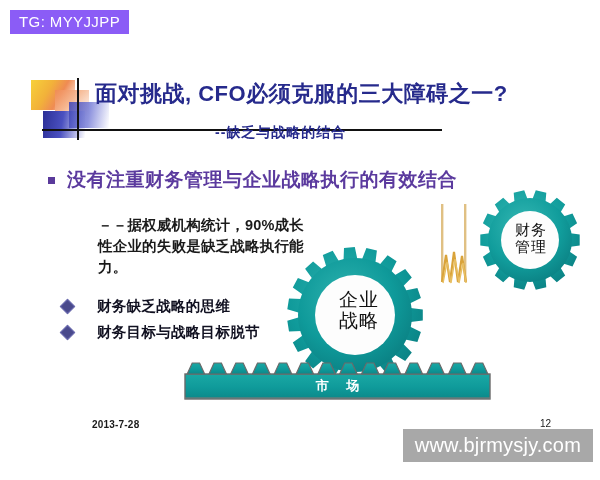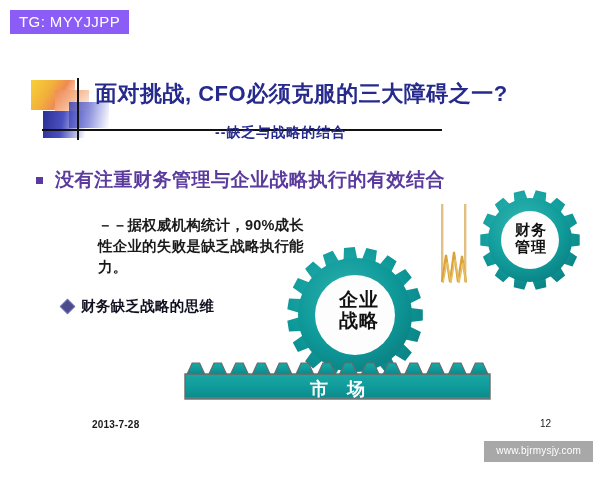--- a/index.html
+++ b/index.html
@@ -16,21 +16,21 @@
   .wm-tl{
     position:absolute;left:10px;top:10px;
     background:#8b5cf6;color:#ffffff;
     font-size:15px;letter-spacing:.4px;
     padding:3px 9px 4px 9px;
     line-height:1.15;
   }
   .wm-br{
     position:absolute;right:7px;bottom:18px;
     background:#a8a8a8;color:#ffffff;
-    font-size:10px;letter-spacing:.2px;
+    font-size:20px;letter-spacing:.2px;
     padding:4px 12px 5px 12px;
     line-height:1.2;
   }
 
   
   .logo{position:absolute;left:27px;top:78px;width:110px;height:62px;}
   .logo .sqA{position:absolute;left:4px;top:2px;width:44px;height:30px;
      background:linear-gradient(120deg,#f7d13a 0%,#f2b13a 38%,#ef8b53 62%,#ffffff 100%);}
   .logo .sqB{position:absolute;left:28px;top:12px;width:34px;height:26px;
      background:linear-gradient(135deg,#f08a55 0%,#f5b48c 45%,#ffffff 100%);opacity:.9;}
@@ -47,54 +47,54 @@
     color:#262a8c;font-size:22px;font-weight:bold;
     letter-spacing:.5px;white-space:nowrap;
   }
   .subtitle{
     position:absolute;left:215px;top:117px;width:330px;
     color:#262a8c;font-size:14px;font-weight:bold;
     letter-spacing:1px;white-space:nowrap;margin-top:7px;
   }
 
   
-  .bullet1{position:absolute;left:36px;top:167px;display:flex;align-items:center;gap:12px;}
+  .bullet1{position:absolute;left:48px;top:167px;display:flex;align-items:center;gap:12px;}
   .bullet1 .mk{width:7px;height:7px;background:#5a3a9b;display:block;}
   .bullet1 .tx{color:#5b3a9e;font-size:19px;font-weight:bold;letter-spacing:.5px;white-space:nowrap;}
 
   .para{
     position:absolute;left:62px;top:215px;width:215px;
     color:#1a1a1a;font-size:14.5px;font-weight:bold;line-height:1.45;
     letter-spacing:.2px;
     margin-left:36px;
   }
 
   .sublist{position:absolute;left:62px;top:297px;width:250px;}
-  .sub-item{display:flex;align-items:center;gap:8px;margin-bottom:7px;}
+  .sub-item{display:flex;align-items:center;gap:24px;margin-bottom:7px;}
   .sub-item .dmk{
     width:9px;height:9px;flex:0 0 auto;
     background:#4a4a8c;
     transform:rotate(45deg);
     border:1px solid #6b6bb0;
   }
   .sub-item .stx{color:#101020;font-size:14.5px;font-weight:bold;letter-spacing:.3px;white-space:nowrap;}
 
   
   .diagram{position:absolute;left:0;top:0;width:600px;height:480px;pointer-events:none;}
 
   .gear-label{
     position:absolute;text-align:center;color:#111;
-    font-weight:bold;line-height:1.12;letter-spacing:1px;
+    font-weight:normal;line-height:1.12;letter-spacing:1px;
   }
   .gear-label.big{left:323px;top:289px;width:72px;font-size:19px;}
   .gear-label.small{left:501px;top:222px;width:60px;font-size:15px;}
 
   .rack-label{
     position:absolute;left:185px;top:377px;width:305px;
-    text-align:center;color:#ffffff;font-size:18px;font-weight:bold;
+    text-align:center;color:#ffffff;font-size:13px;font-weight:bold;
     letter-spacing:7px;text-indent:7px;
   }
 
   
   .date{position:absolute;left:69px;top:419px;color:#1a1a1a;font-size:10px;font-weight:bold;letter-spacing:.2px;margin-left:23px;}
   .pageno{position:absolute;left:540px;top:418px;color:#1a1a1a;font-size:10px;font-weight:normal;}
 </style>
 </head>
 <body>
 
@@ -116,20 +116,24 @@
     <span class="mk"></span>
     <span class="tx">没有注重财务管理与企业战略执行的有效结合</span>
   </div>
 
   <div class="para">－－据权威机构统计，90%成长性企业的失败是缺乏战略执行能力。</div>
 
   <div class="sublist">
     <div class="sub-item">
       <span class="dmk"></span>
       <span class="stx">财务缺乏战略的思维</span>
+    </div>
+    <div class="sub-item">
+      <span class="dmk"></span>
+      <span class="stx">财务目标与战略目标脱节</span>
     </div>
   </div>
 
   <svg class="diagram" viewBox="0 0 600 480">
     <defs>
       <radialGradient id="gbig" cx="42%" cy="36%" r="72%">
         <stop offset="0%" stop-color="#2fb3b0"></stop>
         <stop offset="58%" stop-color="#0f9a9a"></stop>
         <stop offset="100%" stop-color="#0a7d80"></stop>
       </radialGradient>

